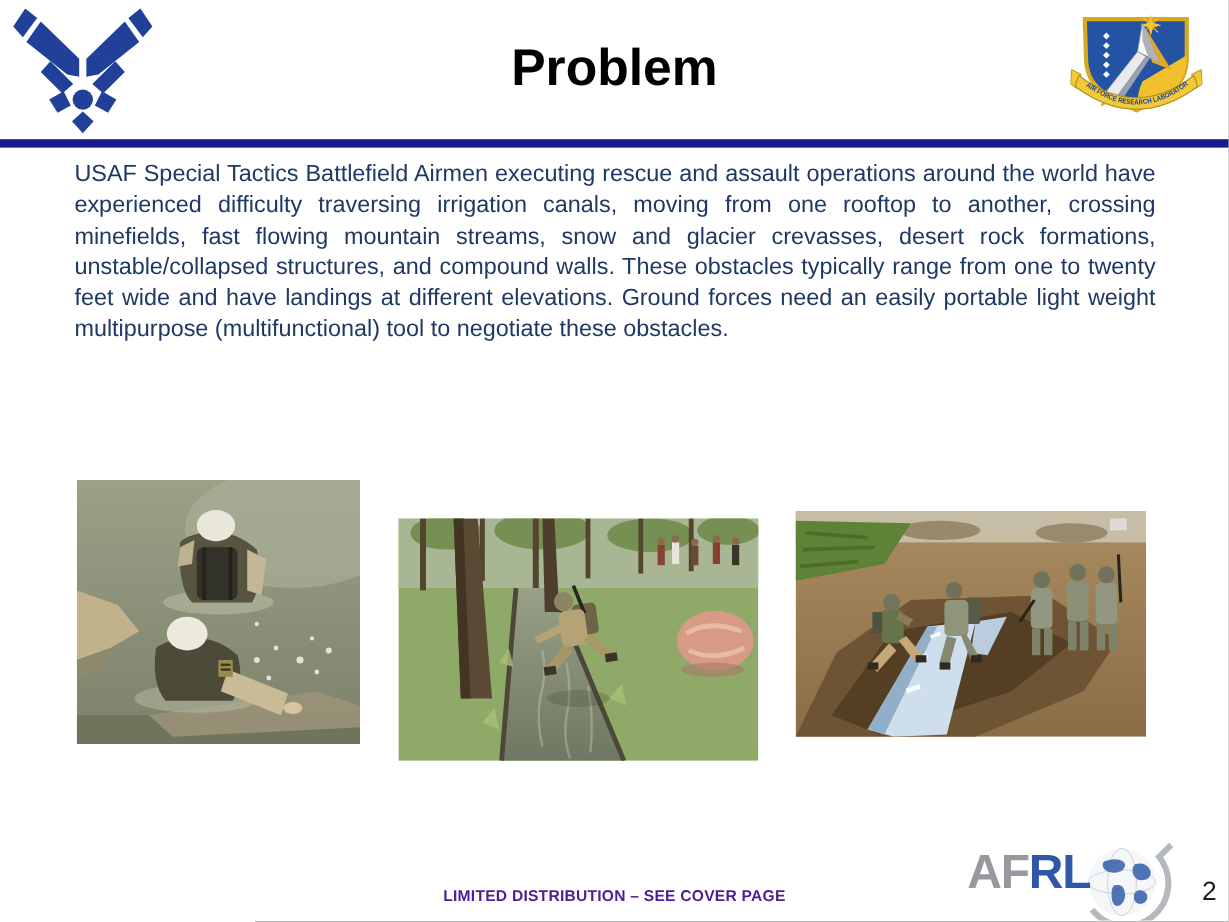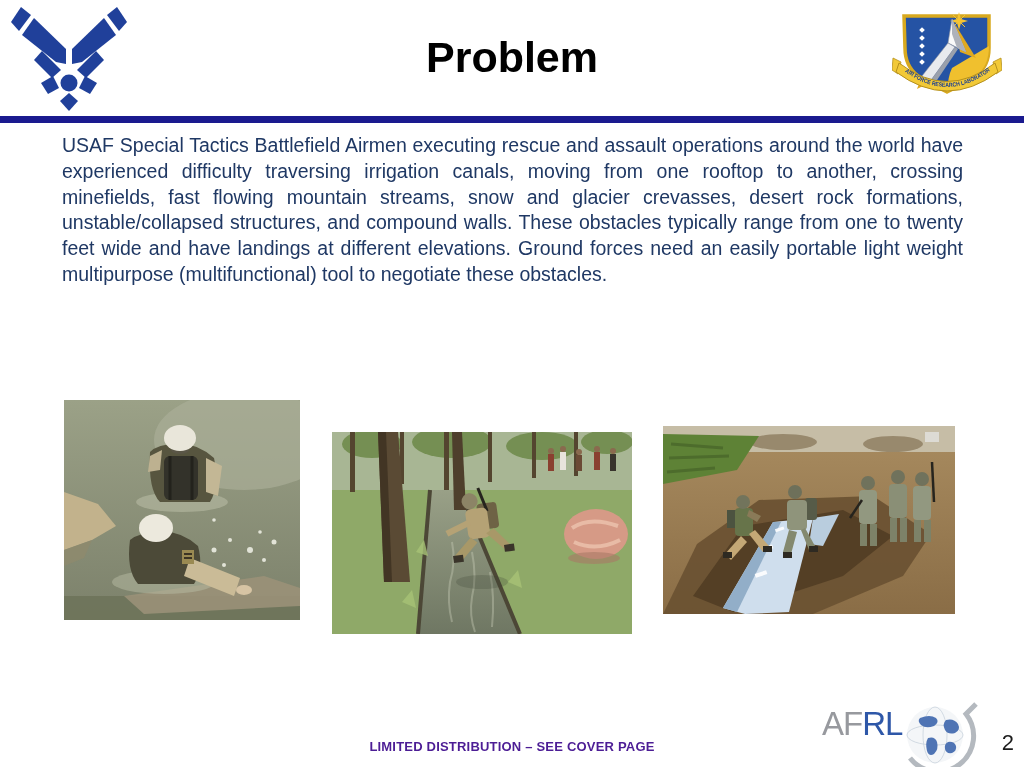--- a/index.html
+++ b/index.html
@@ -28,22 +28,22 @@
   #photo-leaping{left:332px;top:432px;}
   #photo-ditch{left:663px;top:426px;}
   
   #footer-notice{
     position:absolute;left:0;right:0;top:739px;text-align:center;
     font-size:13px;font-weight:bold;color:#4c1d95;letter-spacing:.2px;
   }
   #afrl-wordmark{position:absolute;left:806px;top:701px;width:190px;height:66px;}
   #afrl-globe{position:absolute;left:96px;top:1px;width:80px;height:65px;z-index:1;}
   #afrl-letters{
-    position:absolute;left:16px;top:6px;z-index:2;
-    font-size:33px;font-weight:normal;letter-spacing:-1px;line-height:1;
+    position:absolute;left:0;top:6px;z-index:2;
+    font-size:40px;font-weight:bold;letter-spacing:-1px;line-height:1;
   }
   .af-gray{color:#97999e;}
   .rl-blue{color:#2e57a8;}
   #page-number{
     position:absolute;right:10px;top:730px;font-size:22px;color:#1c1c1c;
   }
 </style>
 </head>
 <body>
 

